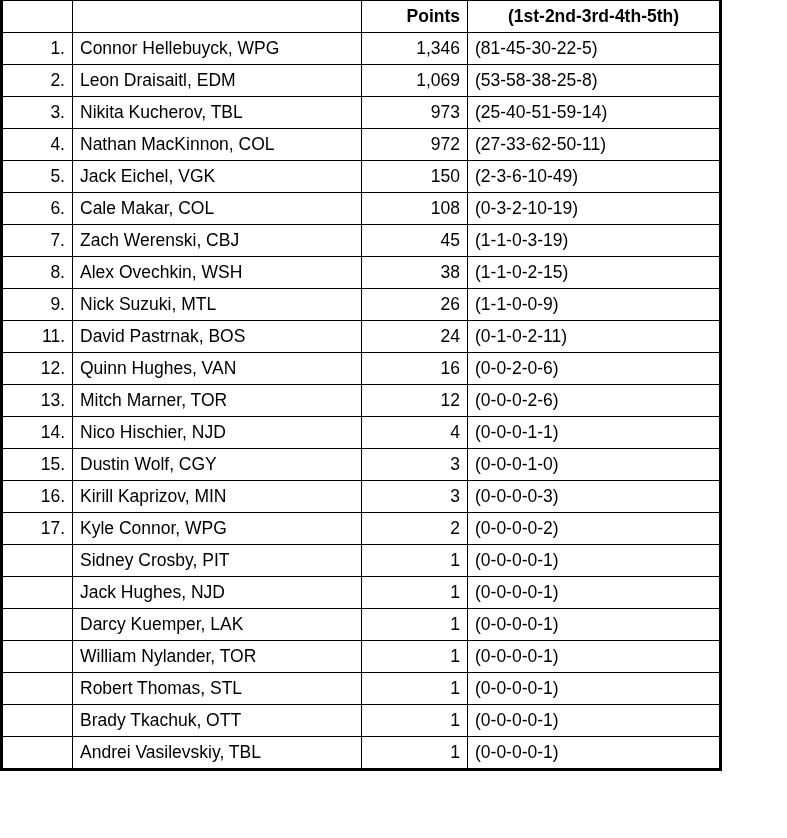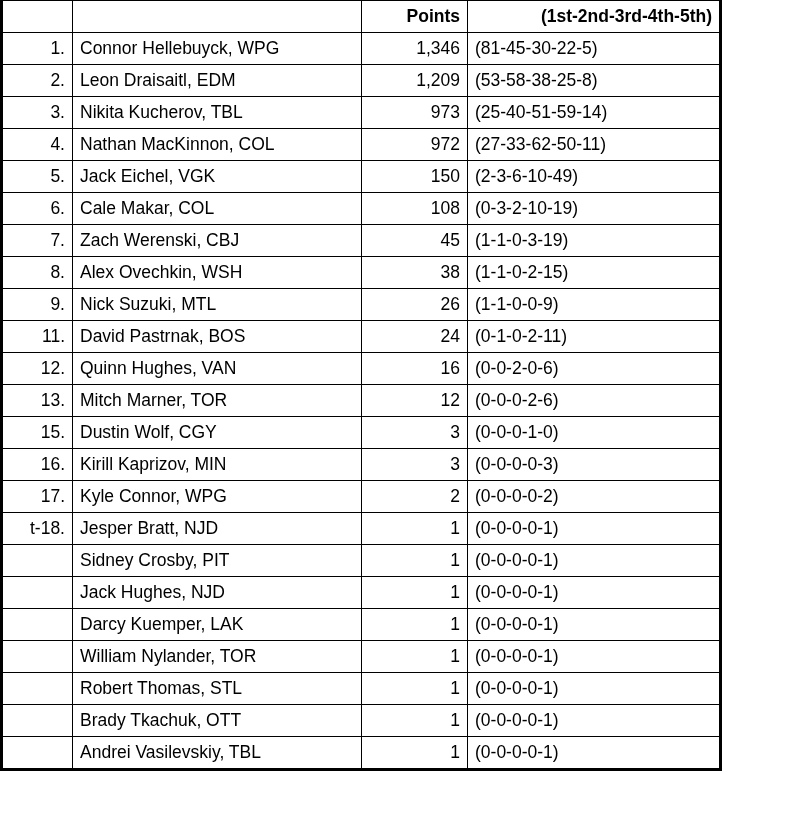--- a/index.html
+++ b/index.html
@@ -48,21 +48,21 @@
     border: 3px solid #000000;
     border-top: none;
   }
   thead th {
     font-weight: bold;
     height: 27px;
     border-top: none;
   }
   th.h-rank, th.h-player { border-top: none; }
   th.h-points { text-align: right; padding-right: 9px; }
-  th.h-split  { text-align: right;  padding-left: 9px; }
+  th.h-split  { text-align: center;  padding-left: 9px; }
   th.h-rank, th.h-player { text-align: left; }
 
   td.rank   { text-align: right; padding-right: 10px; }
   td.player { text-align: left;  padding-left: 9px; }
   td.points { text-align: right; padding-right: 9px; }
   td.split  { text-align: left;  padding-left: 9px; }
 </style>
 </head>
 <body>
 
@@ -85,21 +85,21 @@
     <tbody id="table-body">
         <tr>
           <td class="rank">1.</td>
           <td class="player">Connor Hellebuyck, WPG</td>
           <td class="points">1,346</td>
           <td class="split">(81-45-30-22-5)</td>
         </tr>
         <tr>
           <td class="rank">2.</td>
           <td class="player">Leon Draisaitl, EDM</td>
-          <td class="points">1,209</td>
+          <td class="points">1,069</td>
           <td class="split">(53-58-38-25-8)</td>
         </tr>
         <tr>
           <td class="rank">3.</td>
           <td class="player">Nikita Kucherov, TBL</td>
           <td class="points">973</td>
           <td class="split">(25-40-51-59-14)</td>
         </tr>
         <tr>
           <td class="rank">4.</td>
@@ -149,44 +149,44 @@
           <td class="points">16</td>
           <td class="split">(0-0-2-0-6)</td>
         </tr>
         <tr>
           <td class="rank">13.</td>
           <td class="player">Mitch Marner, TOR</td>
           <td class="points">12</td>
           <td class="split">(0-0-0-2-6)</td>
         </tr>
         <tr>
+          <td class="rank">14.</td>
+          <td class="player">Nico Hischier, NJD</td>
+          <td class="points">4</td>
+          <td class="split">(0-0-0-1-1)</td>
+        </tr>
+        <tr>
           <td class="rank">15.</td>
           <td class="player">Dustin Wolf, CGY</td>
           <td class="points">3</td>
           <td class="split">(0-0-0-1-0)</td>
         </tr>
         <tr>
           <td class="rank">16.</td>
           <td class="player">Kirill Kaprizov, MIN</td>
           <td class="points">3</td>
           <td class="split">(0-0-0-0-3)</td>
         </tr>
         <tr>
           <td class="rank">17.</td>
           <td class="player">Kyle Connor, WPG</td>
           <td class="points">2</td>
           <td class="split">(0-0-0-0-2)</td>
         </tr>
         <tr>
-          <td class="rank">t-18.</td>
-          <td class="player">Jesper Bratt, NJD</td>
-          <td class="points">1</td>
-          <td class="split">(0-0-0-0-1)</td>
-        </tr>
-        <tr>
           <td class="rank"></td>
           <td class="player">Sidney Crosby, PIT</td>
           <td class="points">1</td>
           <td class="split">(0-0-0-0-1)</td>
         </tr>
         <tr>
           <td class="rank"></td>
           <td class="player">Jack Hughes, NJD</td>
           <td class="points">1</td>
           <td class="split">(0-0-0-0-1)</td>

